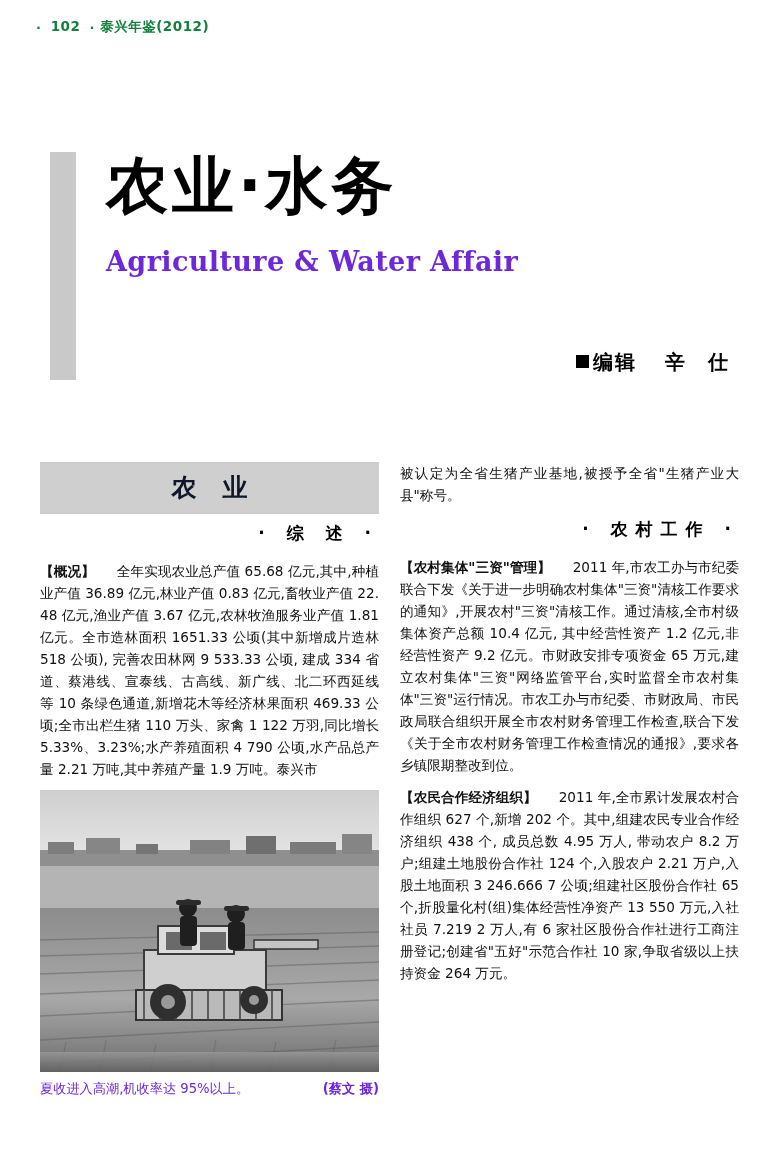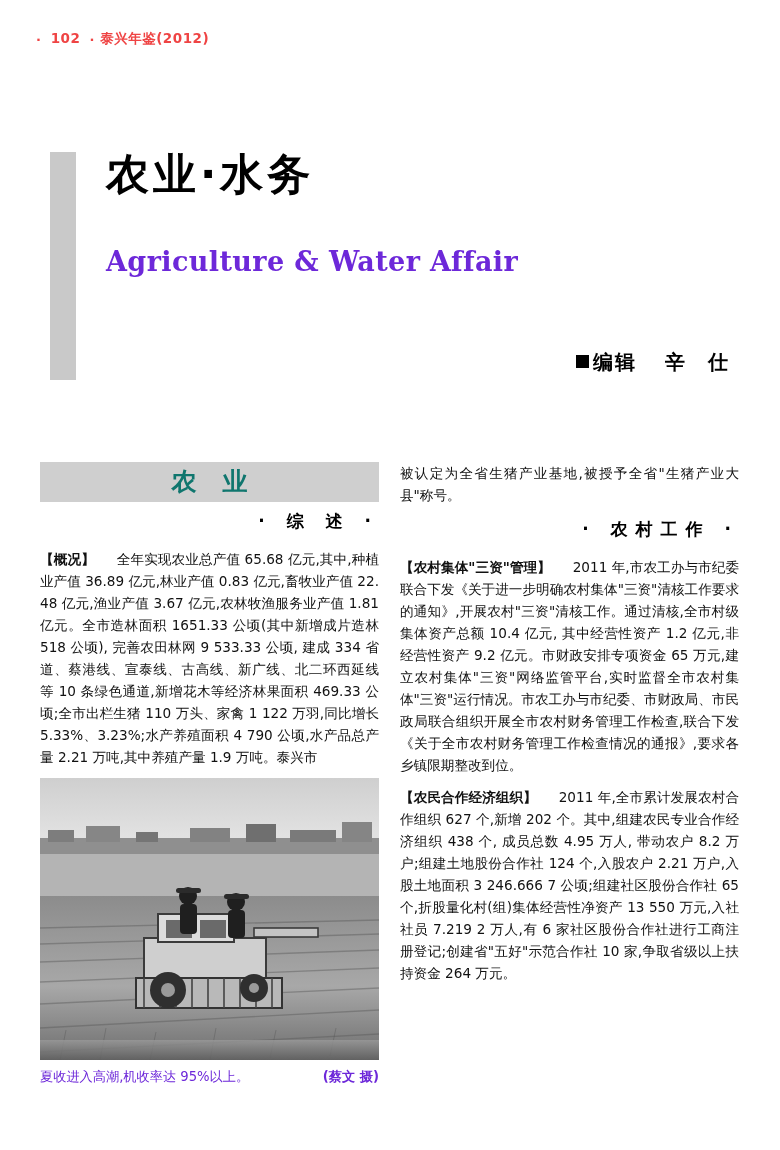--- a/index.html
+++ b/index.html
@@ -12,25 +12,25 @@
     height: 1150px;
     position: relative;
     font-family: "DejaVu Sans", "Liberation Sans", sans-serif;
     color: #111;
     overflow: hidden;
   }
 
   
   .running-head {
     position: absolute;
-    top: 30px;
+    top: 18px;
     left: 36px;
     font-size: 13.5px;
     letter-spacing: 0.5px;
-    color: #ef4444;
+    color: #15803d;
     font-weight: 700;
     font-family: "DejaVu Sans", "Liberation Sans", sans-serif;
   }
   .running-head .dot {
     font-size: 13px;
     vertical-align: middle;
   }
   .running-head .pg {
     margin: 0 4px;
     font-weight: 700;
@@ -42,21 +42,21 @@
     left: 50px;
     top: 152px;
     width: 26px;
     height: 228px;
     background: #c9c9c9;
   }
   .main-title {
     position: absolute;
     left: 106px;
     top: 150px;
-    font-size: 43px;
+    font-size: 62px;
     font-weight: 700;
     letter-spacing: 4px;
     color: #000;
     font-family: "DejaVu Sans", "Liberation Sans", sans-serif;
     line-height: 1.15;
   }
   .sub-title {
     position: absolute;
     left: 106px;
     top: 246px;
@@ -96,29 +96,29 @@
     font-size: 13.6px;
     line-height: 1.62;
     text-align: justify;
     color: #111;
   }
   .col-left { left: 40px; }
   .col-right { left: 400px; }
 
   .section-banner {
     background: #cfcfcf;
-    height: 40px;
+    height: 52px;
     display: flex;
     align-items: center;
     justify-content: center;
     font-size: 25px;
     font-weight: 700;
     letter-spacing: 26px;
     text-indent: 26px;
-    color: #0f766e;
+    color: #0f172a;
     margin-bottom: 5px;
   }
   .sub-head {
     text-align: right;
     font-size: 17px;
     font-weight: 700;
     letter-spacing: 8px;
     margin: 6px 0 12px 0;
     color: #000;
   }

